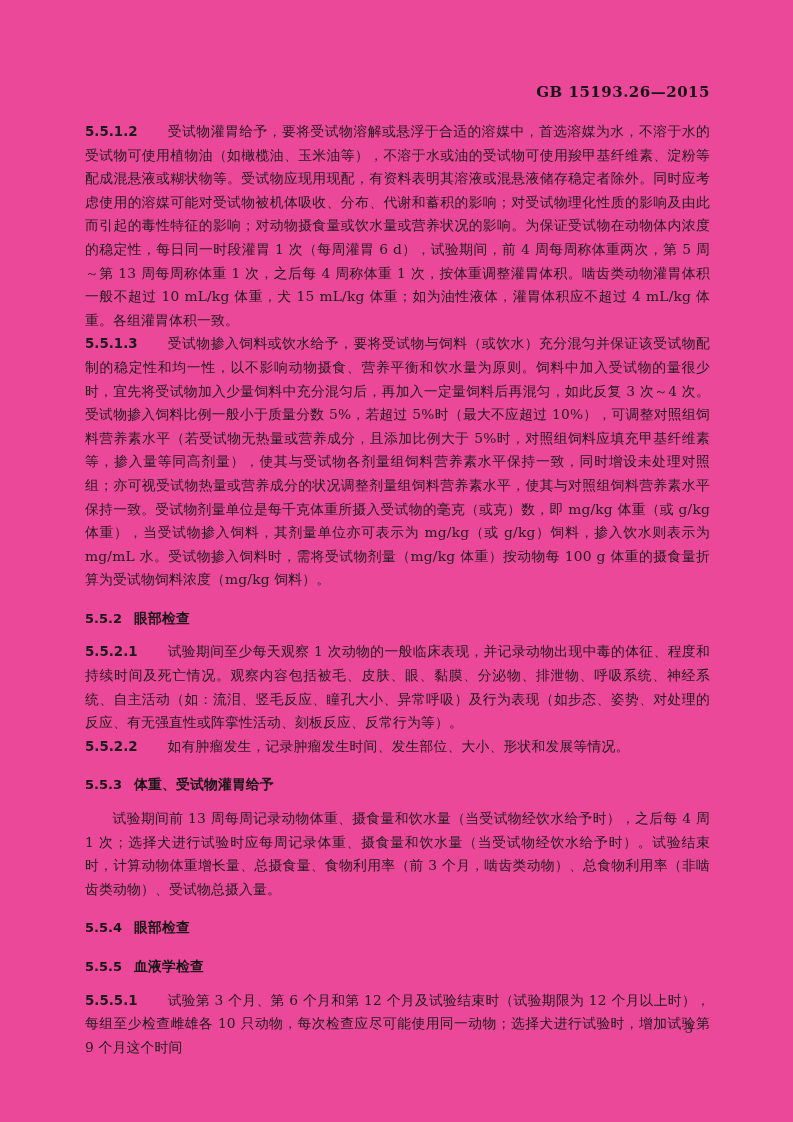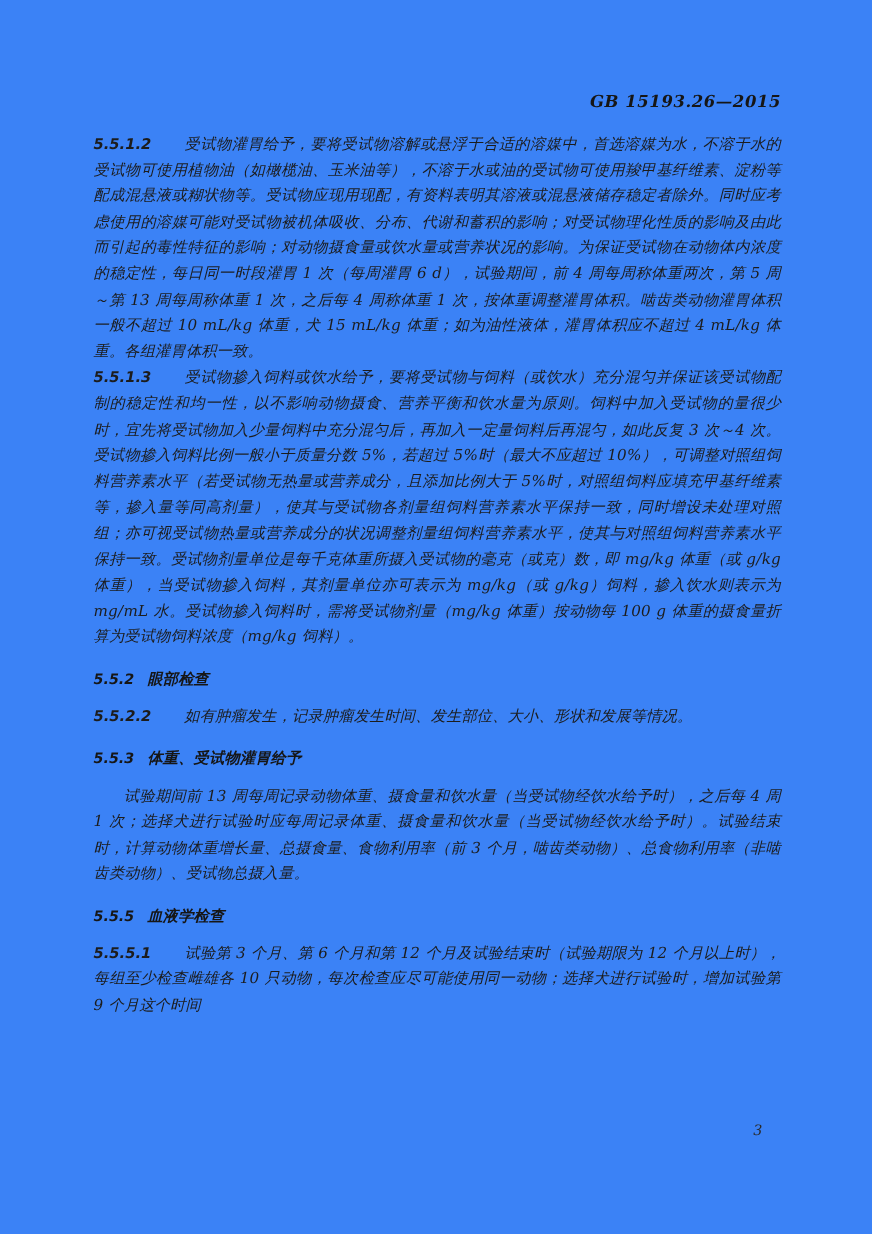--- a/index.html
+++ b/index.html
@@ -4,28 +4,27 @@
 <style>
   html, body {
     margin: 0;
     padding: 0;
     background: #ffffff;
   }
   .page {
     position: relative;
     width: 793px;
     height: 1122px;
-    background: #3b82f6;
+    background: #ec4899;
     color: #1c1c1c;
     font-family: "DejaVu Serif", "Liberation Serif", serif;
     font-size: 13.8px;
     overflow: hidden;
     box-sizing: border-box;
     padding: 84px 83px 0 85px;
-    font-style: italic;
   }
   .header {
     text-align: right;
     height: 17px;
     line-height: 17px;
     margin-bottom: 19px;
   }
   .docnum {
     font-family: "DejaVu Serif", "Liberation Serif", serif;
     font-weight: bold;
@@ -79,28 +78,30 @@
 
   <div class="doc-body">
 
 
     <p class="clause"><b class="num">5.5.1.2</b><span>受试物灌胃给予，要将受试物溶解或悬浮于合适的溶媒中，首选溶媒为水，不溶于水的受试物可使用植物油（如橄榄油、玉米油等），不溶于水或油的受试物可使用羧甲基纤维素、淀粉等配成混悬液或糊状物等。受试物应现用现配，有资料表明其溶液或混悬液储存稳定者除外。同时应考虑使用的溶媒可能对受试物被机体吸收、分布、代谢和蓄积的影响；对受试物理化性质的影响及由此而引起的毒性特征的影响；对动物摄食量或饮水量或营养状况的影响。为保证受试物在动物体内浓度的稳定性，每日同一时段灌胃 1 次（每周灌胃 6 d），试验期间，前 4 周每周称体重两次，第 5 周～第 13 周每周称体重 1 次，之后每 4 周称体重 1 次，按体重调整灌胃体积。啮齿类动物灌胃体积一般不超过 10 mL/kg 体重，犬 15 mL/kg 体重；如为油性液体，灌胃体积应不超过 4 mL/kg 体重。各组灌胃体积一致。</span></p>
 
     <p class="clause"><b class="num">5.5.1.3</b><span>受试物掺入饲料或饮水给予，要将受试物与饲料（或饮水）充分混匀并保证该受试物配制的稳定性和均一性，以不影响动物摄食、营养平衡和饮水量为原则。饲料中加入受试物的量很少时，宜先将受试物加入少量饲料中充分混匀后，再加入一定量饲料后再混匀，如此反复 3 次～4 次。受试物掺入饲料比例一般小于质量分数 5%，若超过 5%时（最大不应超过 10%），可调整对照组饲料营养素水平（若受试物无热量或营养成分，且添加比例大于 5%时，对照组饲料应填充甲基纤维素等，掺入量等同高剂量），使其与受试物各剂量组饲料营养素水平保持一致，同时增设未处理对照组；亦可视受试物热量或营养成分的状况调整剂量组饲料营养素水平，使其与对照组饲料营养素水平保持一致。受试物剂量单位是每千克体重所摄入受试物的毫克（或克）数，即 mg/kg 体重（或 g/kg 体重），当受试物掺入饲料，其剂量单位亦可表示为 mg/kg（或 g/kg）饲料，掺入饮水则表示为 mg/mL 水。受试物掺入饲料时，需将受试物剂量（mg/kg 体重）按动物每 100 g 体重的摄食量折算为受试物饲料浓度（mg/kg 饲料）。</span></p>
 
     <h3 class="sec"><span class="num">5.5.2</span><span>眼部检查</span></h3>
 
+    <p class="clause"><b class="num">5.5.2.1</b><span>试验期间至少每天观察 1 次动物的一般临床表现，并记录动物出现中毒的体征、程度和持续时间及死亡情况。观察内容包括被毛、皮肤、眼、黏膜、分泌物、排泄物、呼吸系统、神经系统、自主活动（如：流泪、竖毛反应、瞳孔大小、异常呼吸）及行为表现（如步态、姿势、对处理的反应、有无强直性或阵挛性活动、刻板反应、反常行为等）。</span></p>
 
     <p class="clause"><b class="num">5.5.2.2</b><span>如有肿瘤发生，记录肿瘤发生时间、发生部位、大小、形状和发展等情况。</span></p>
 
 
     <h3 class="sec"><span class="num">5.5.3</span><span>体重、受试物灌胃给予</span></h3>
 
     <p class="para"><span>试验期间前 13 周每周记录动物体重、摄食量和饮水量（当受试物经饮水给予时），之后每 4 周 1 次；选择犬进行试验时应每周记录体重、摄食量和饮水量（当受试物经饮水给予时）。试验结束时，计算动物体重增长量、总摄食量、食物利用率（前 3 个月，啮齿类动物）、总食物利用率（非啮齿类动物）、受试物总摄入量。</span></p>
 
+    <h3 class="sec"><span class="num">5.5.4</span><span>眼部检查</span></h3>
 
 
     <h3 class="sec"><span class="num">5.5.5</span><span>血液学检查</span></h3>
 
     <p class="clause"><b class="num">5.5.5.1</b><span>试验第 3 个月、第 6 个月和第 12 个月及试验结束时（试验期限为 12 个月以上时），每组至少检查雌雄各 10 只动物，每次检查应尽可能使用同一动物；选择犬进行试验时，增加试验第 9 个月这个时间</span></p>
 
   </div>
 
   <div class="footer">
     <span>3</span>

